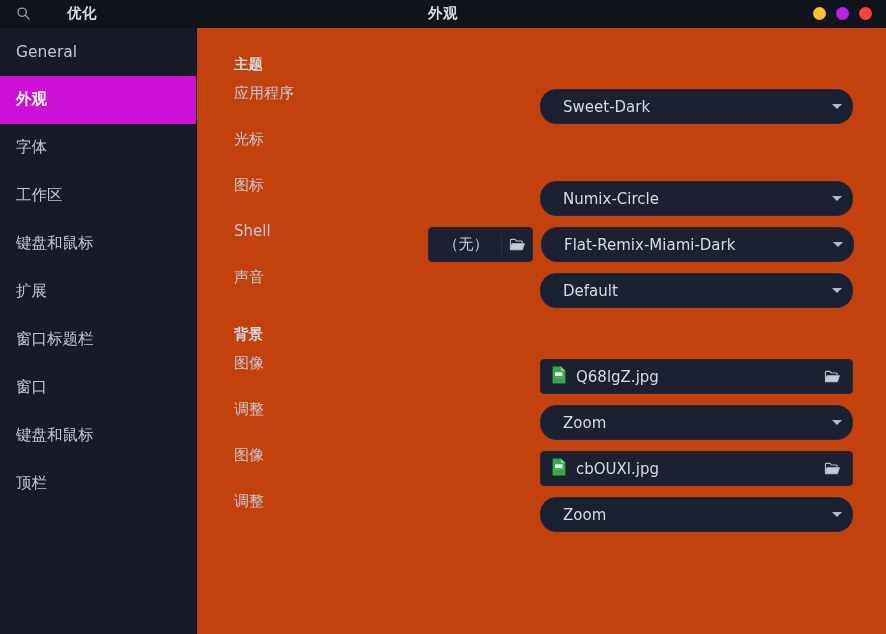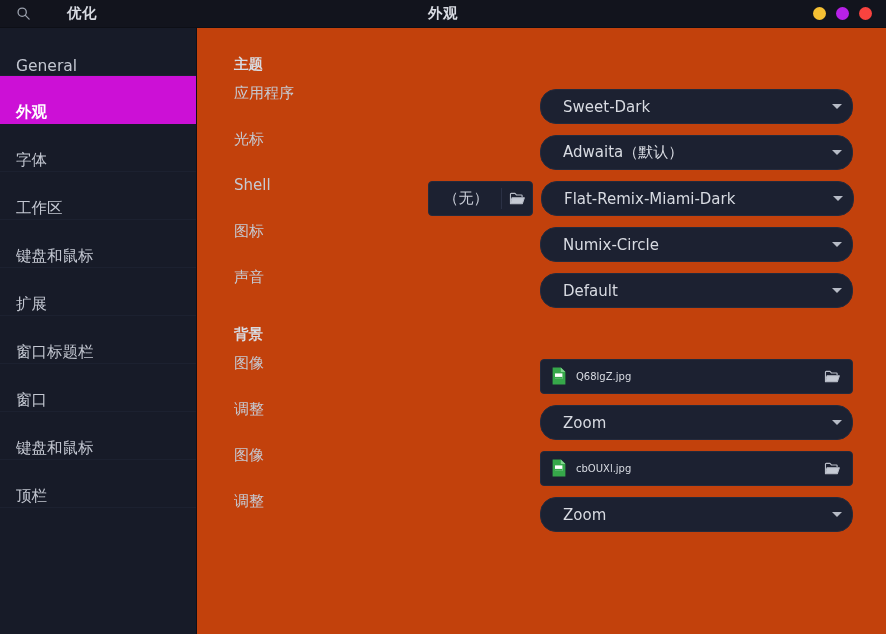--- a/index.html
+++ b/index.html
@@ -93,21 +93,21 @@
     width: 197px;
     min-width: 197px;
     background: #171b28;
     border-right: 1px solid #0e1019;
     overflow: hidden;
   }
 
   .side-item {
     height: 48px;
     display: flex;
-    align-items: flex-end;
+    align-items: center;
     padding: 0 0 0 16px;
     font-size: 15.5px;
     color: #c3c7d1;
     border-bottom: 1px solid #1c2130;
     cursor: pointer;
     user-select: none;
   }
   .side-item.active {
     background: #cc10d6;
     color: #ffffff;
@@ -187,21 +187,21 @@
   .filebtn {
     width: 313px;
     height: 35px;
     background: #1c2131;
     border: 1px solid #242a3c;
     border-radius: 4px;
     display: flex;
     align-items: center;
     padding: 0 9px 0 11px;
     gap: 10px;
-    font-size: 10px;
+    font-size: 15px;
     color: #d8dbe2;
     cursor: pointer;
     overflow: hidden;
   }
   .filebtn .fname { flex: 1; overflow: hidden; text-overflow: ellipsis; white-space: nowrap; }
 
   
   .shellbtn {
     height: 35px;
     background: #1c2131;
@@ -314,23 +314,26 @@
           <div class="row-label">应用程序</div>
           <div class="row-widgets">
             <div class="combo">
               <span class="combo-val">Sweet-Dark</span>
               <span class="caret"></span>
             </div>
           </div>
         </div>
         <div class="row">
           <div class="row-label">光标</div>
-          <div class="row-widgets">
-            <div class="combo">
-              <span class="combo-val">Adwaita（默认）</span>
+        </div>
+        <div class="row">
+          <div class="row-label">图标</div>
+          <div class="row-widgets">
+            <div class="combo">
+              <span class="combo-val">Numix-Circle</span>
               <span class="caret"></span>
             </div>
           </div>
         </div>
         <div class="row">
           <div class="row-label">Shell</div>
           <div class="row-widgets">
             <div class="shellbtn">
               <span class="sb-text">（无）</span>
               <span class="sb-sep"></span>
@@ -338,29 +341,20 @@
                 <span class="open-folder-btn">
                   <svg class="ico" width="17" height="15" viewBox="0 0 18 16" fill="none">
                     <path d="M1.5 13.5V3.2a.7.7 0 0 1 .7-.7h4.1l1.5 1.7h5.4a.7.7 0 0 1 .7.7v1.6" stroke="#b8bdc8" stroke-width="1.2" stroke-linejoin="round"></path>
                     <path d="M3.1 7.3h13.2l-2.1 6.2H1.5z" fill="#c5cad4" stroke="#b8bdc8" stroke-width="1.1" stroke-linejoin="round"></path>
                   </svg>
                 </span>
               </span>
             </div>
             <div class="combo">
               <span class="combo-val">Flat-Remix-Miami-Dark</span>
-              <span class="caret"></span>
-            </div>
-          </div>
-        </div>
-        <div class="row">
-          <div class="row-label">图标</div>
-          <div class="row-widgets">
-            <div class="combo">
-              <span class="combo-val">Numix-Circle</span>
               <span class="caret"></span>
             </div>
           </div>
         </div>
         <div class="row">
           <div class="row-label">声音</div>
           <div class="row-widgets">
             <div class="combo">
               <span class="combo-val">Default</span>
               <span class="caret"></span>

